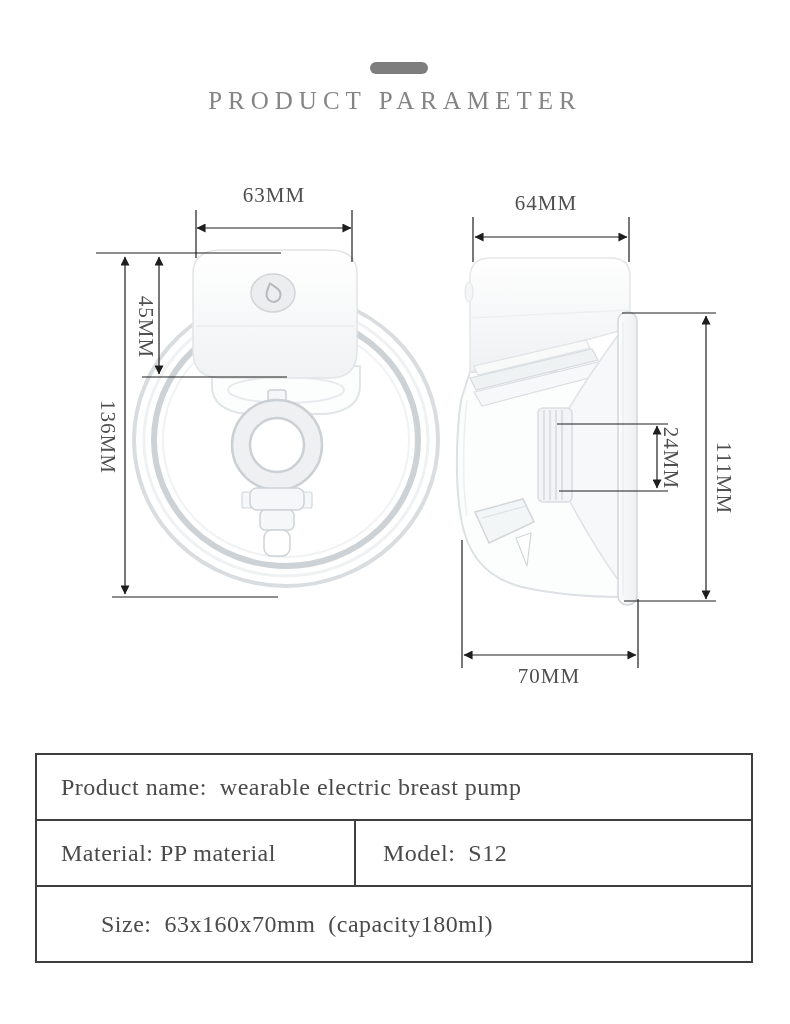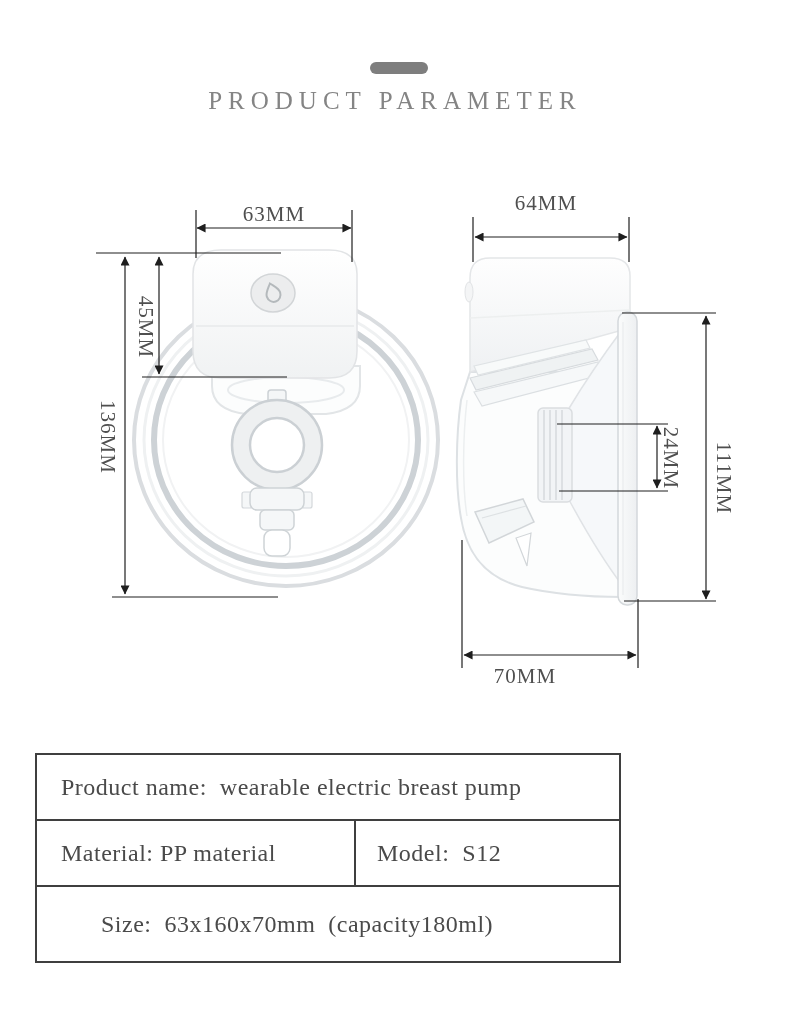--- a/index.html
+++ b/index.html
@@ -24,33 +24,33 @@
   .dim-overlay{position:absolute;left:0;top:180px;width:790px;height:520px;}
   
   .dim-label{
     position:absolute;width:110px;height:24px;line-height:24px;
     text-align:center;font-size:21px;color:#4f4f4f;letter-spacing:1px;
     white-space:pre;
   }
   .dim-label--v{transform:rotate(90deg);}
   
   .spec-table{
-    position:absolute;left:35px;top:753px;width:586px;
+    position:absolute;left:35px;top:753px;width:718px;
     border:2px solid #3f3f3f;box-sizing:border-box;background:#fff;
     color:#4a4a4a;font-size:24px;letter-spacing:0.5px;
   }
   .spec-row{display:flex;align-items:stretch;box-sizing:border-box;}
   .spec-row--b{border-bottom:2px solid #3f3f3f;}
   .spec-cell{display:flex;align-items:center;box-sizing:border-box;white-space:pre;}
   .cell-pad{padding-left:24px;}
   .row-name{height:66px;}
   .row-mid{height:66px;}
   .row-size{height:74px;margin-left:40px;}
   .cell-material{width:319px;border-right:2px solid #3f3f3f;}
-  .cell-model{flex:1;padding-left:21px;}
+  .cell-model{flex:1;padding-left:27px;}
 </style>
 </head>
 <body>
 
 <div class="brand-bar"></div>
 <div class="page-title">PRODUCT PARAMETER</div>
 
 <svg class="illustration front-view" viewBox="0 0 370 380">
   <defs>
     <linearGradient id="gmotor" x1="0" y1="0" x2="0" y2="1">
@@ -168,27 +168,27 @@
     <line x1="622" y1="313" x2="716" y2="313"></line>
     <line x1="624" y1="601" x2="716" y2="601"></line>
     <line x1="706" y1="316" x2="706" y2="599" marker-start="url(#arr)" marker-end="url(#arr)"></line>
 
     <line x1="462" y1="540" x2="462" y2="668"></line>
     <line x1="638" y1="599" x2="638" y2="668"></line>
     <line x1="464" y1="655" x2="636" y2="655" marker-start="url(#arr)" marker-end="url(#arr)"></line>
   </g>
 </svg>
 
-<div class="dim-label" style="left:219px;top:202px;">63MM</div>
+<div class="dim-label" style="left:219px;top:183px;">63MM</div>
 <div class="dim-label dim-label--v" style="left:91px;top:315px;">45MM</div>
 <div class="dim-label dim-label--v" style="left:53px;top:425px;">136MM</div>
 <div class="dim-label" style="left:491px;top:191px;">64MM</div>
 <div class="dim-label dim-label--v" style="left:616px;top:446px;">24MM</div>
 <div class="dim-label dim-label--v" style="left:669px;top:466px;">111MM</div>
-<div class="dim-label" style="left:470px;top:664px;">70MM</div>
+<div class="dim-label" style="left:494px;top:664px;">70MM</div>
 
 <div class="spec-table">
   <div class="spec-row spec-row--b row-name">
     <div class="spec-cell cell-pad">Product name:  wearable electric breast pump</div>
   </div>
   <div class="spec-row spec-row--b row-mid">
     <div class="spec-cell cell-pad cell-material">Material: PP material</div>
     <div class="spec-cell cell-model">Model:  S12</div>
   </div>
   <div class="spec-row row-size">

